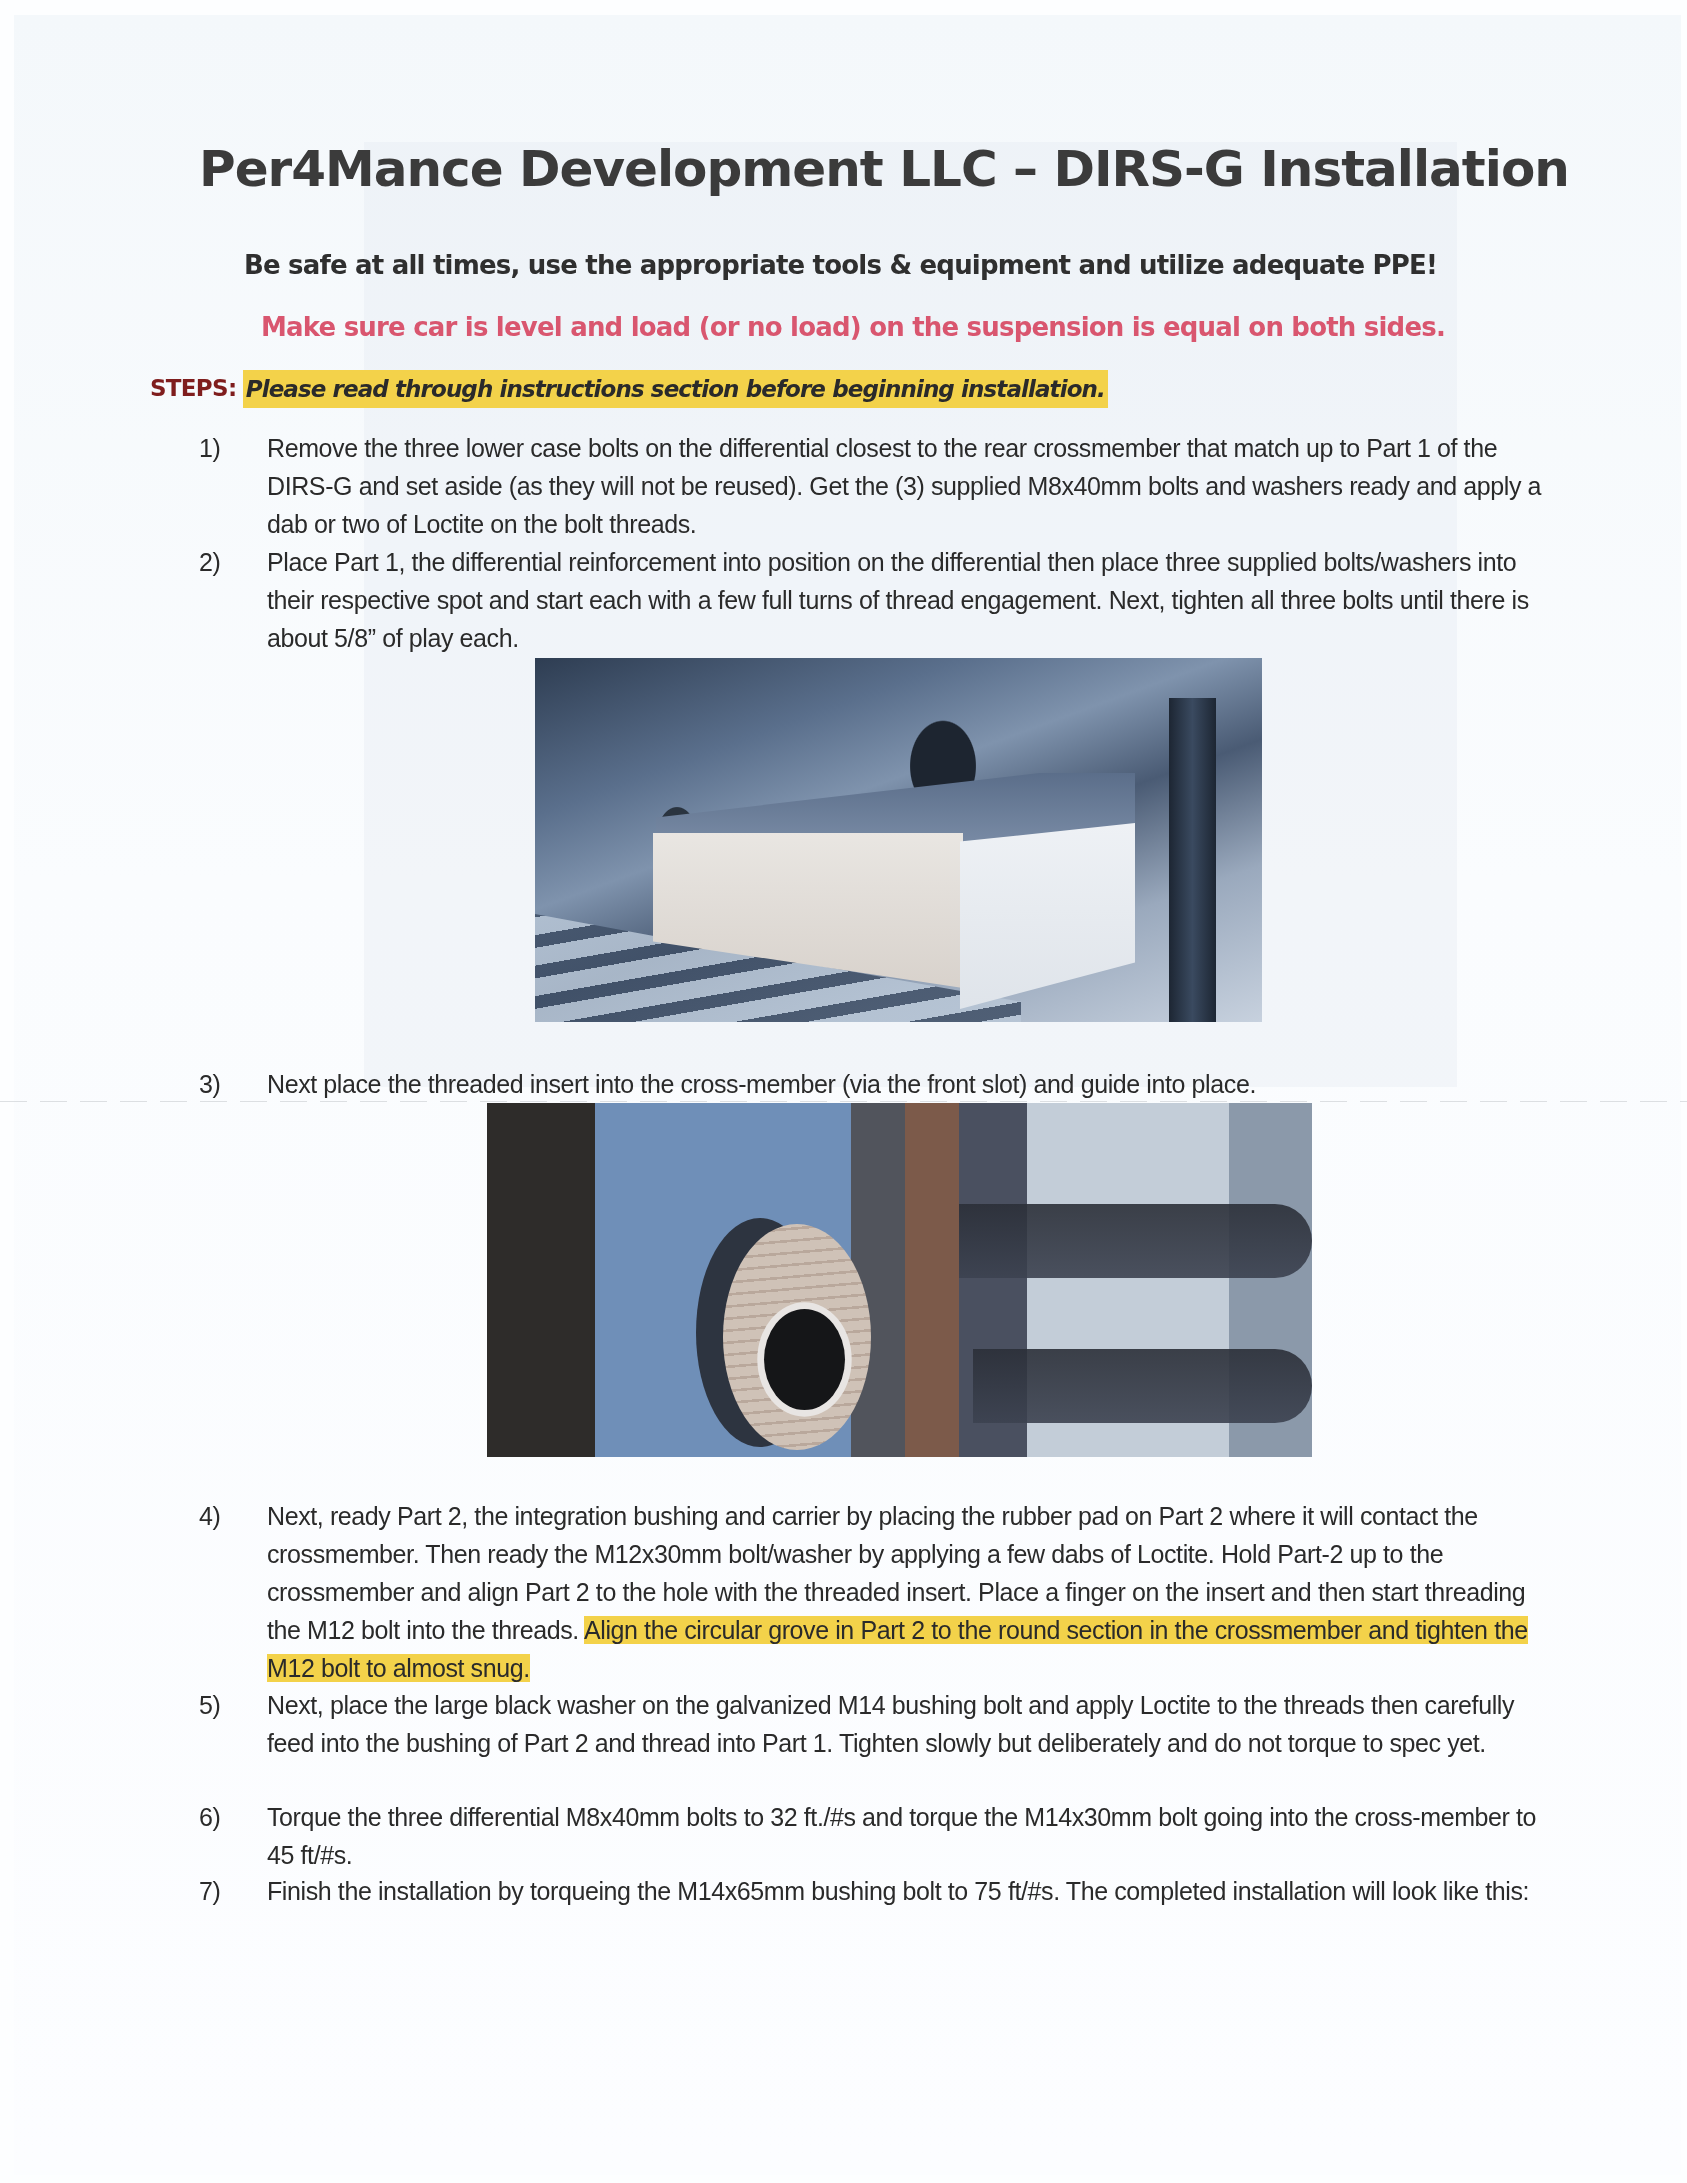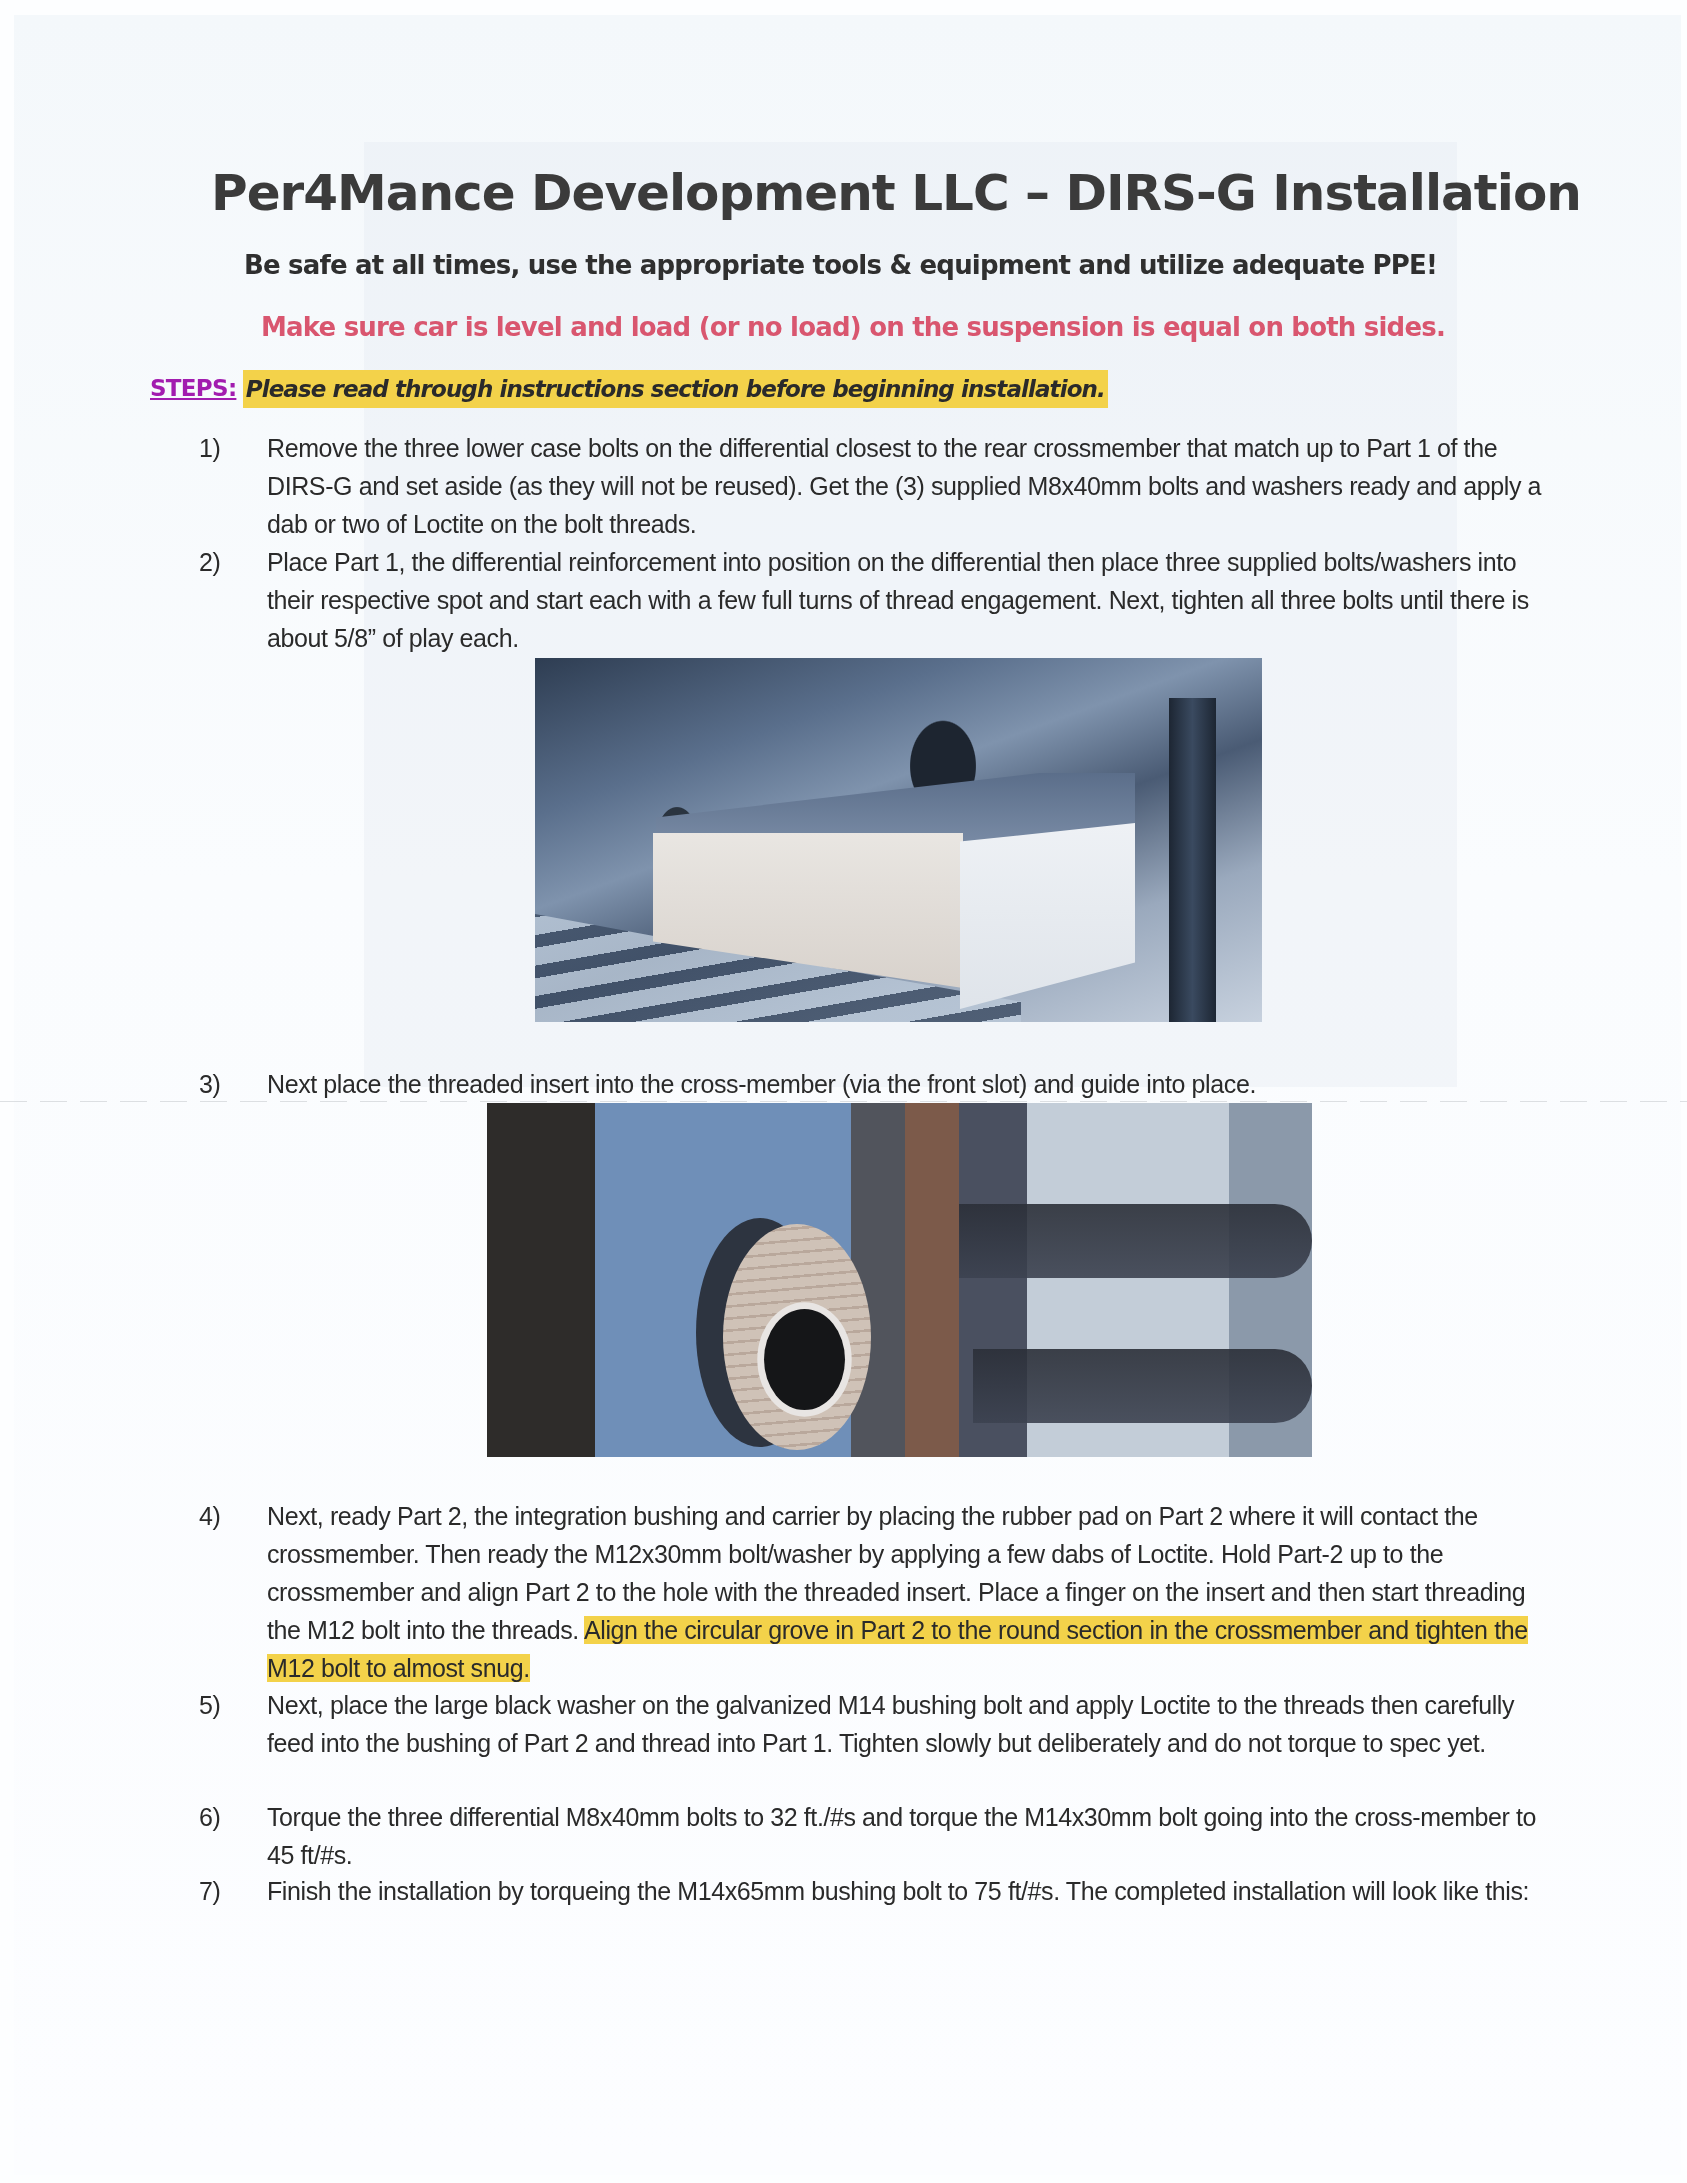--- a/index.html
+++ b/index.html
@@ -16,38 +16,38 @@
   .ghost-block {
     position:absolute; left:364px; top:142px; width:1093px; height:945px;
     background:rgba(225,232,240,0.35);
   }
   .fold-line {
     position:absolute; left:0; top:1101px; width:1687px; height:1.3px;
     background:repeating-linear-gradient(90deg,#c8ccd0 0 27px,transparent 27px 40px);
     opacity:.6;
   }
   .title {
-    position:absolute; left:199px; top:164px; width:1323px;
+    position:absolute; left:199px; top:140px; width:1323px;
     font-family:"DejaVu Sans", sans-serif; font-weight:bold;
-    font-size:50px; letter-spacing:-1px; color:#3b3b3b; white-space:nowrap;margin-left:12px;
+    font-size:50px; letter-spacing:-1px; color:#3b3b3b; white-space:nowrap;
   }
   .safety {
     position:absolute; left:244px; top:250px;
     font-family:"DejaVu Sans", sans-serif; font-weight:bold;
     font-size:26px; letter-spacing:-0.8px; color:#2f2f2f; white-space:nowrap;text-align:right;
   }
   .warning {
     position:absolute; left:244px; top:312px;
     font-family:"DejaVu Sans", sans-serif; font-weight:bold;
     font-size:26px; letter-spacing:-0.8px; color:#d9566f; white-space:nowrap;margin-left:17px;
   }
   .steps-label {
     position:absolute; left:150px; top:375px;
     font-family:"DejaVu Sans", sans-serif; font-weight:bold;
-    font-size:23px; letter-spacing:-0.7px; color:#a21caf;text-decoration:underline;
+    font-size:23px; letter-spacing:-0.7px; color:#7f1d1d;
   }
   .steps-note {
     position:absolute; left:243px; top:370px; height:38px; padding:0 2.7px;
     background:#f3d24a;
     font-family:"DejaVu Sans", sans-serif; font-weight:bold; font-style:italic;
     font-size:23px; letter-spacing:-0.9px; line-height:38px; color:#2a2a2a; white-space:nowrap;
   }
   .step {
     position:absolute; left:199px; width:1343px;
     font-family:"Liberation Sans", sans-serif;

